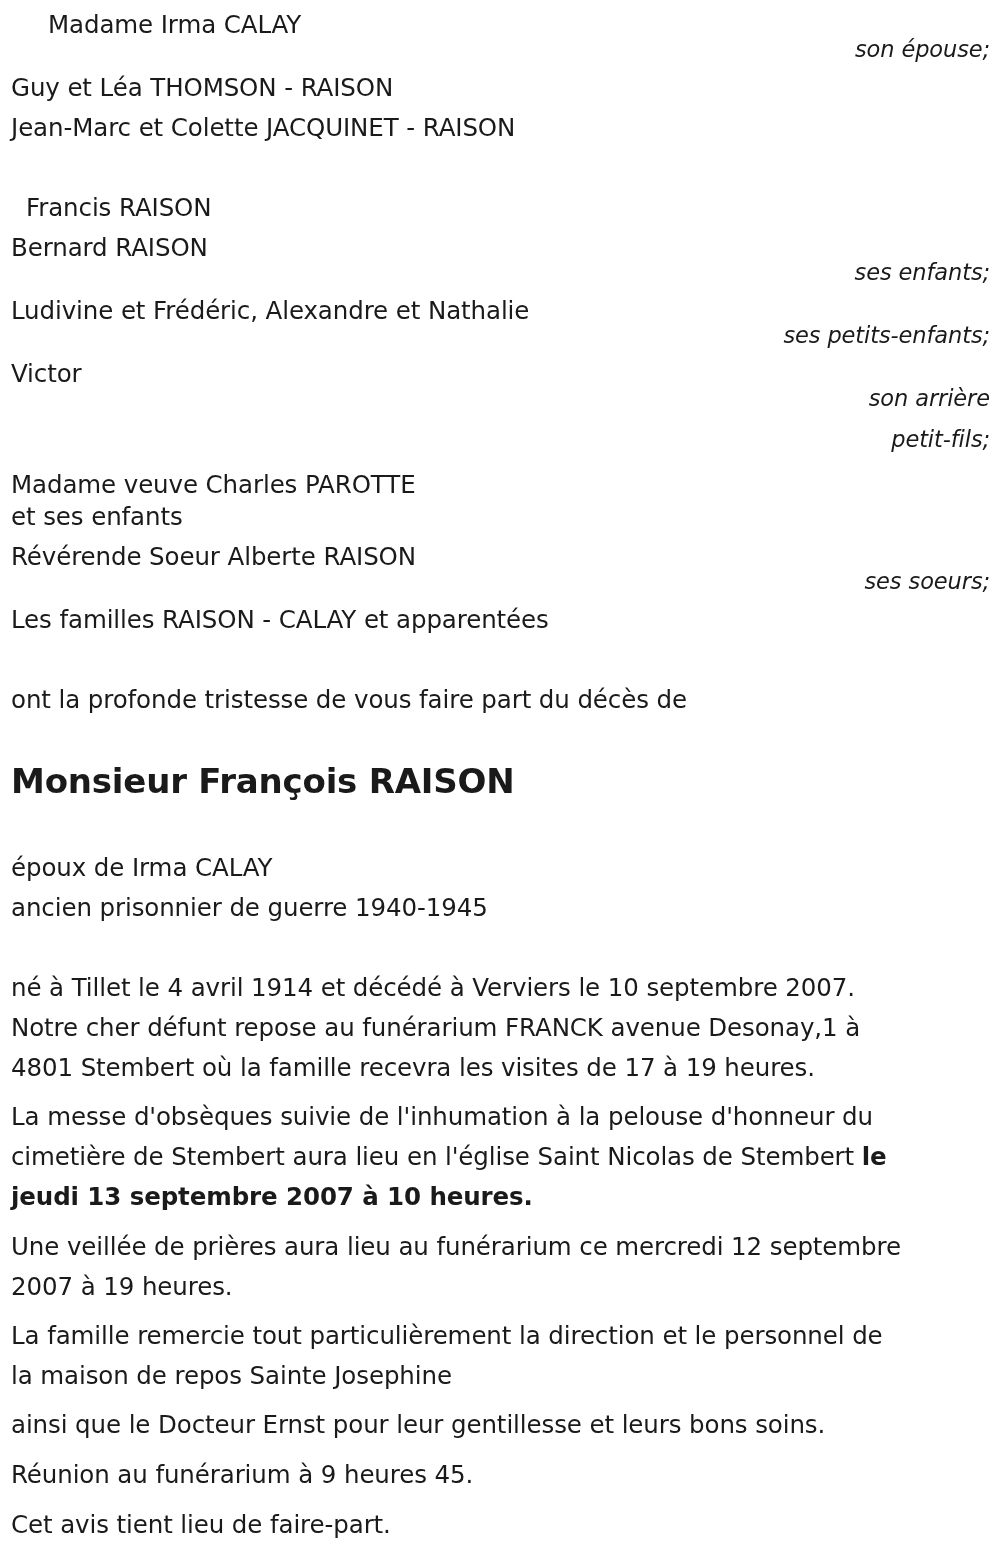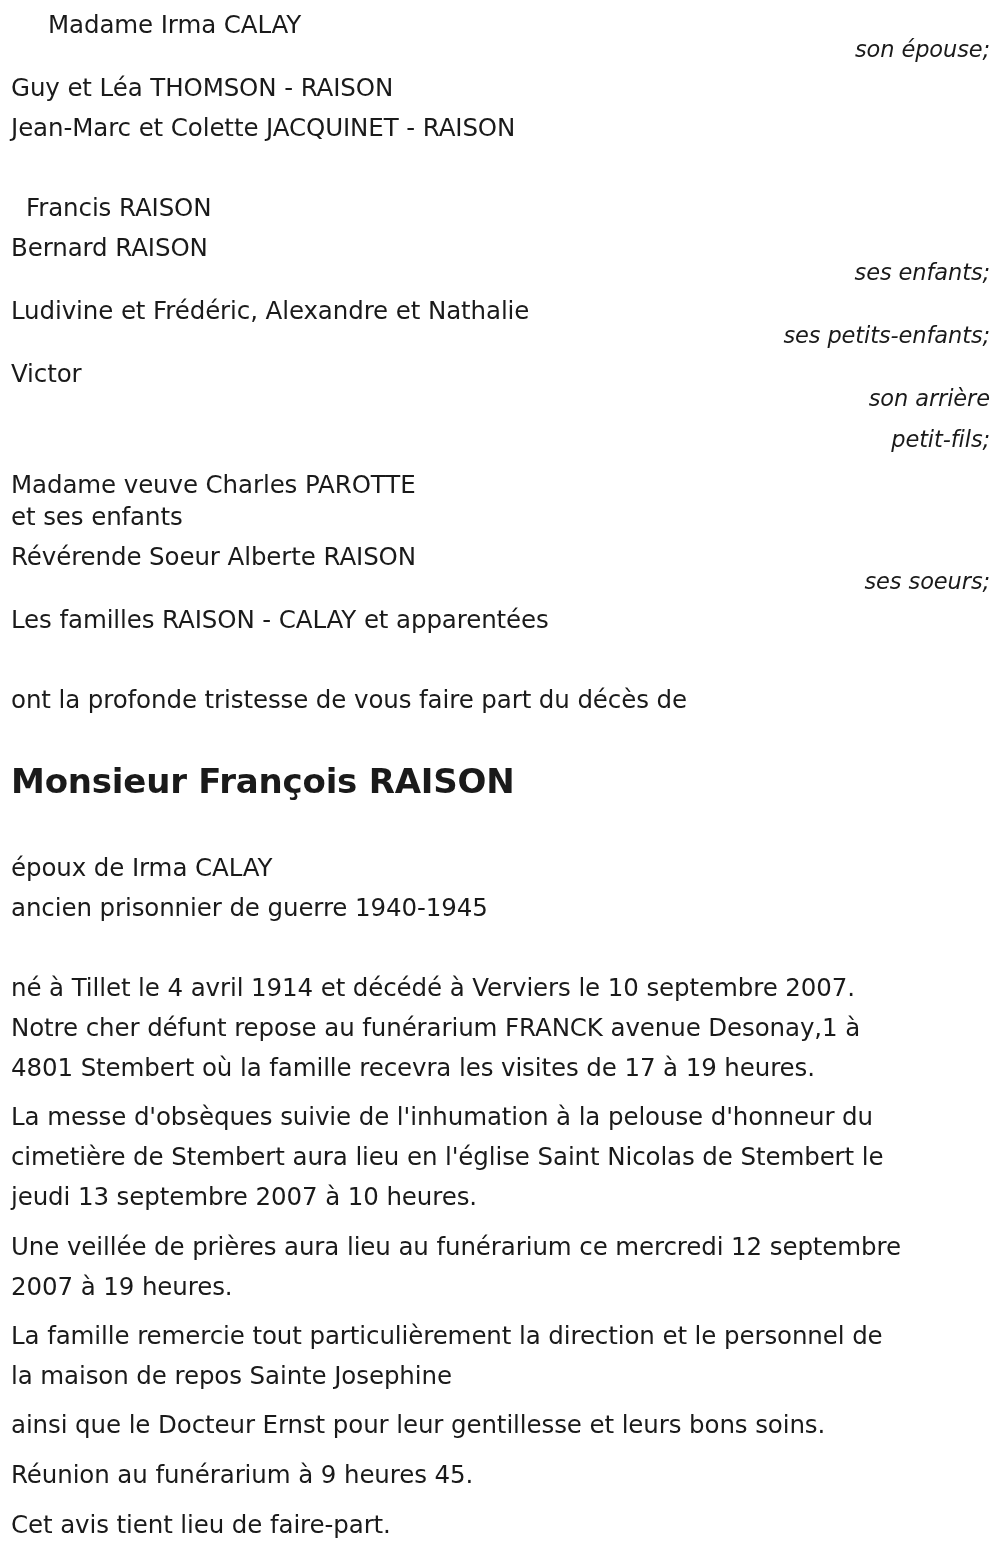--- a/index.html
+++ b/index.html
@@ -39,21 +39,21 @@
     }
     .title {
       position: absolute;
       left: 11px;
       font-size: 34px;
       line-height: 40px;
       font-weight: bold;
       white-space: nowrap;
       letter-spacing: -0.2px;
     }
-    .bold { font-weight: normal; }
+    .bold { font-weight: bold; }
   </style>
 </head>
 <body>
 
 <div class="page">
 
   <div class="line" style="top:10px;margin-left:37px;">Madame Irma CALAY</div>
   <div class="role" style="top:34px;">son épouse;</div>
 
   <div class="line" style="top:73px;">Guy et Léa THOMSON - RAISON</div>

